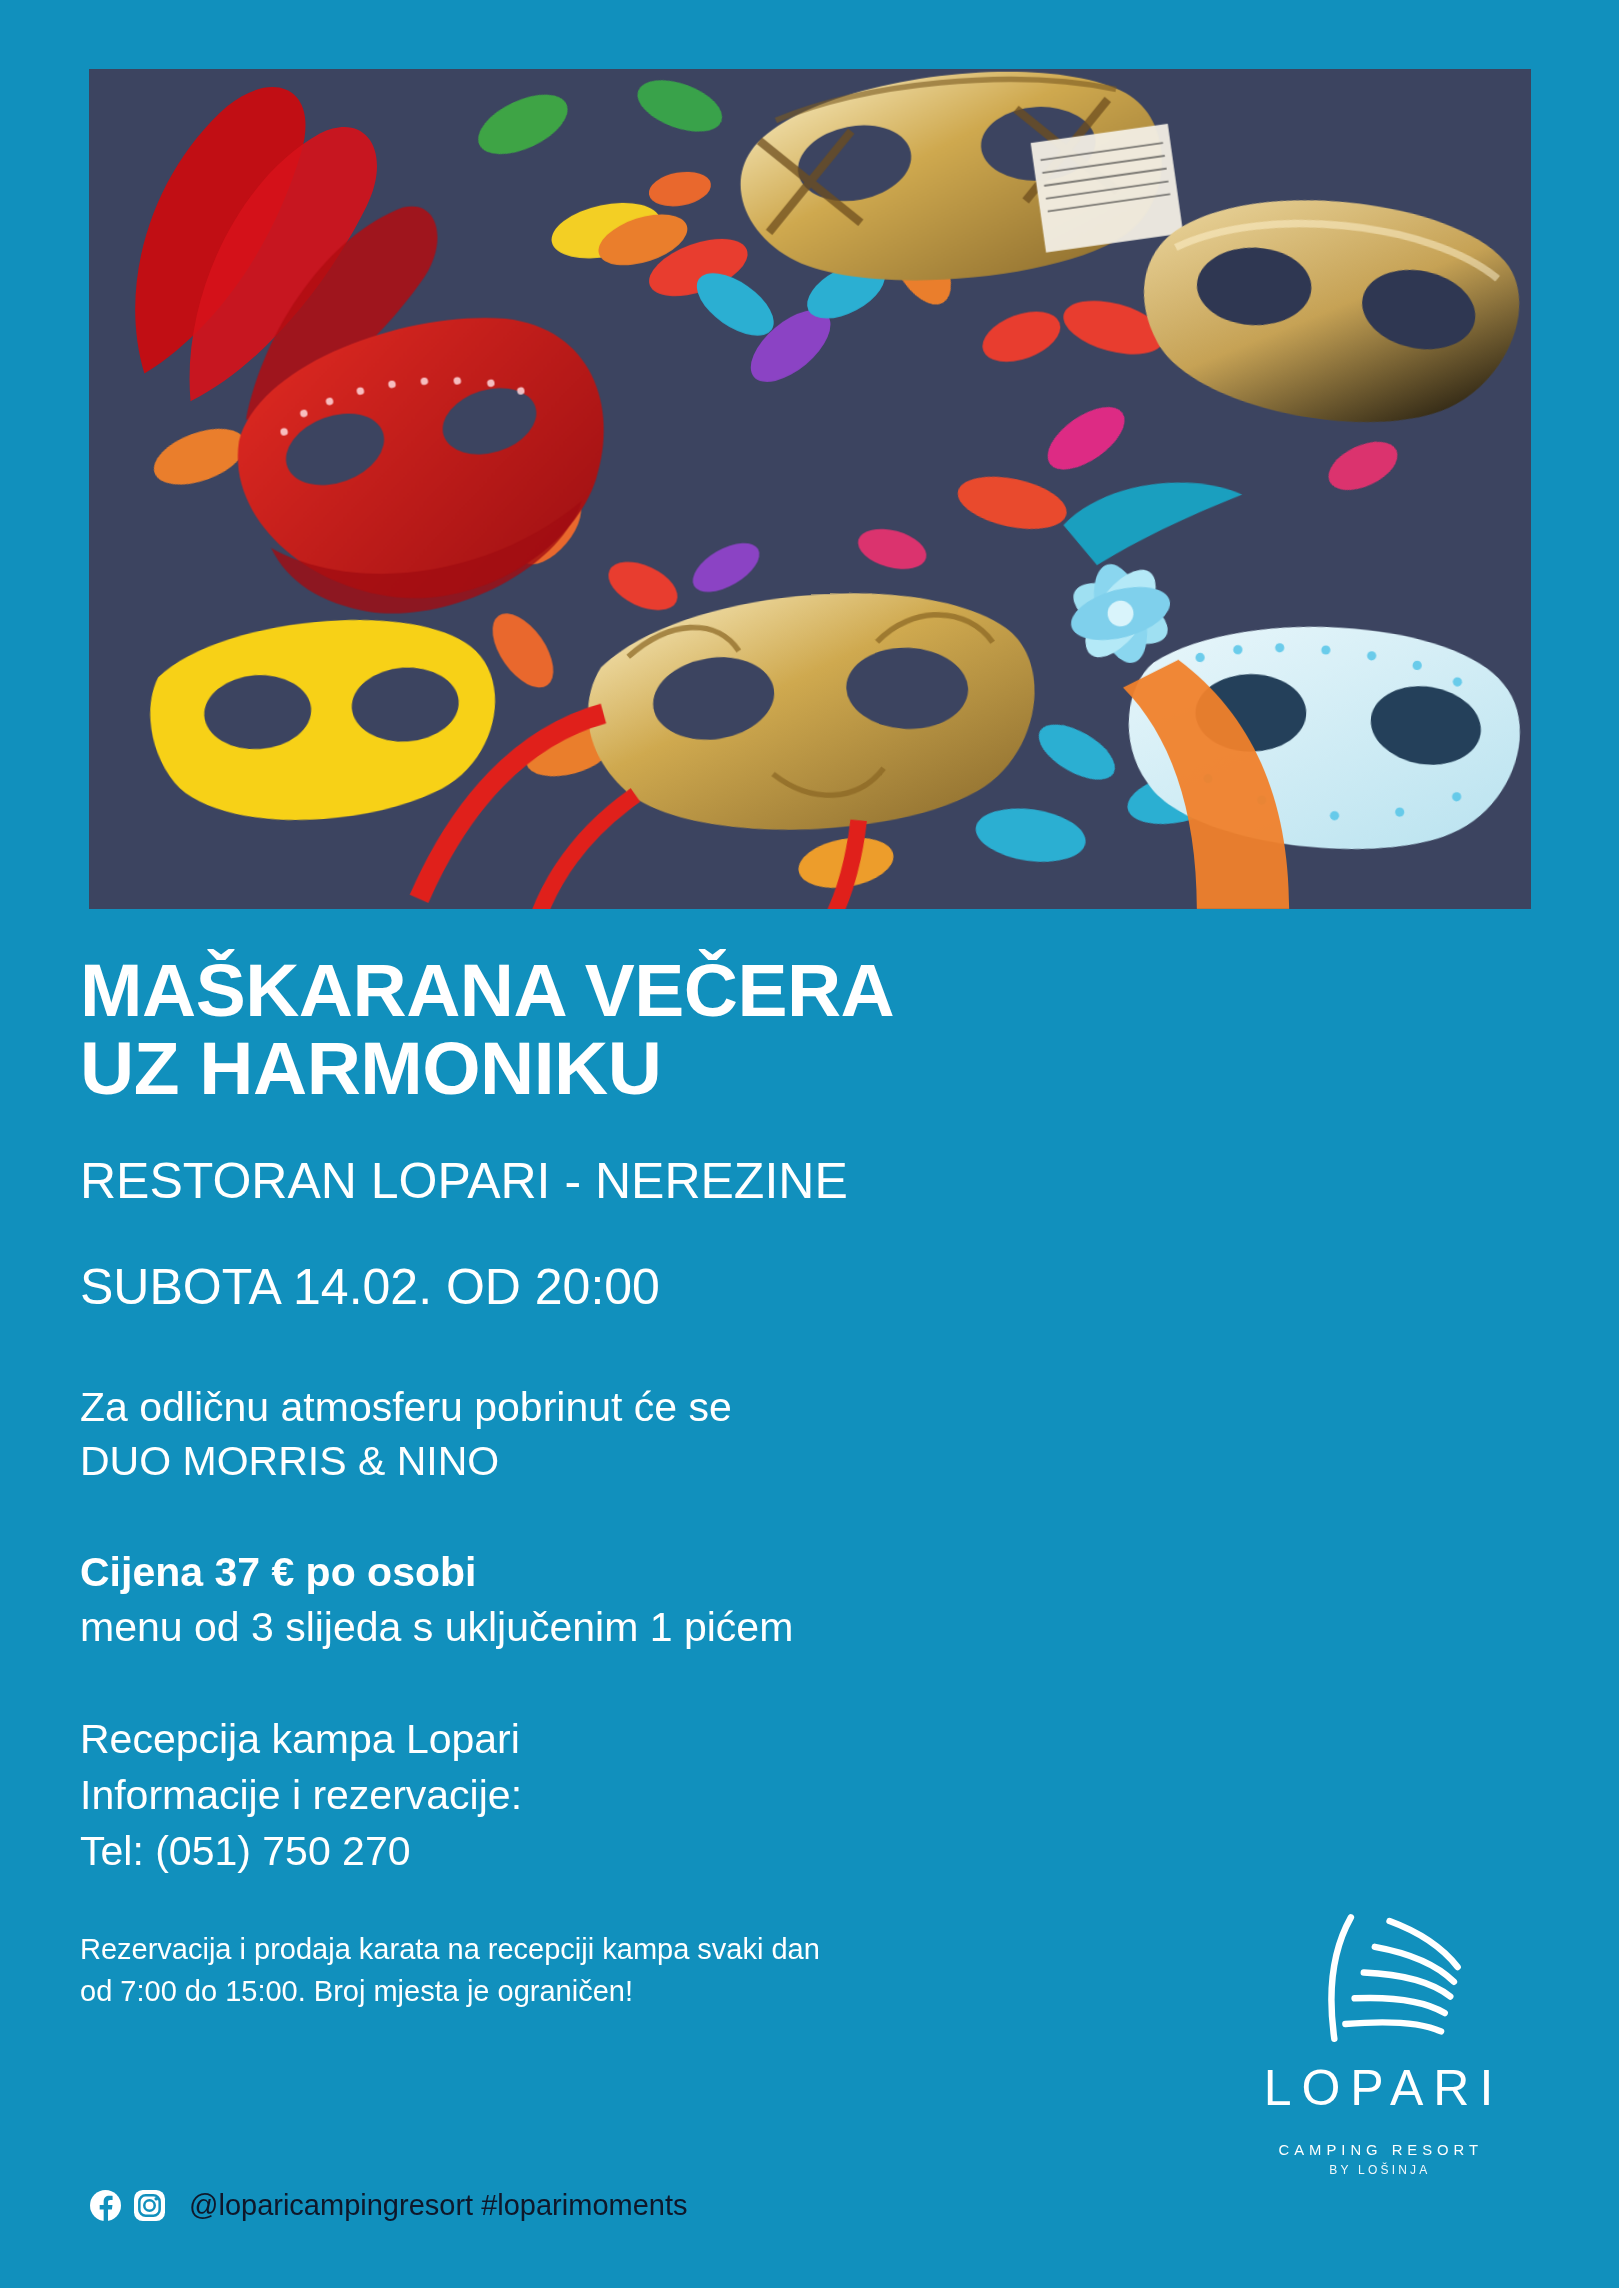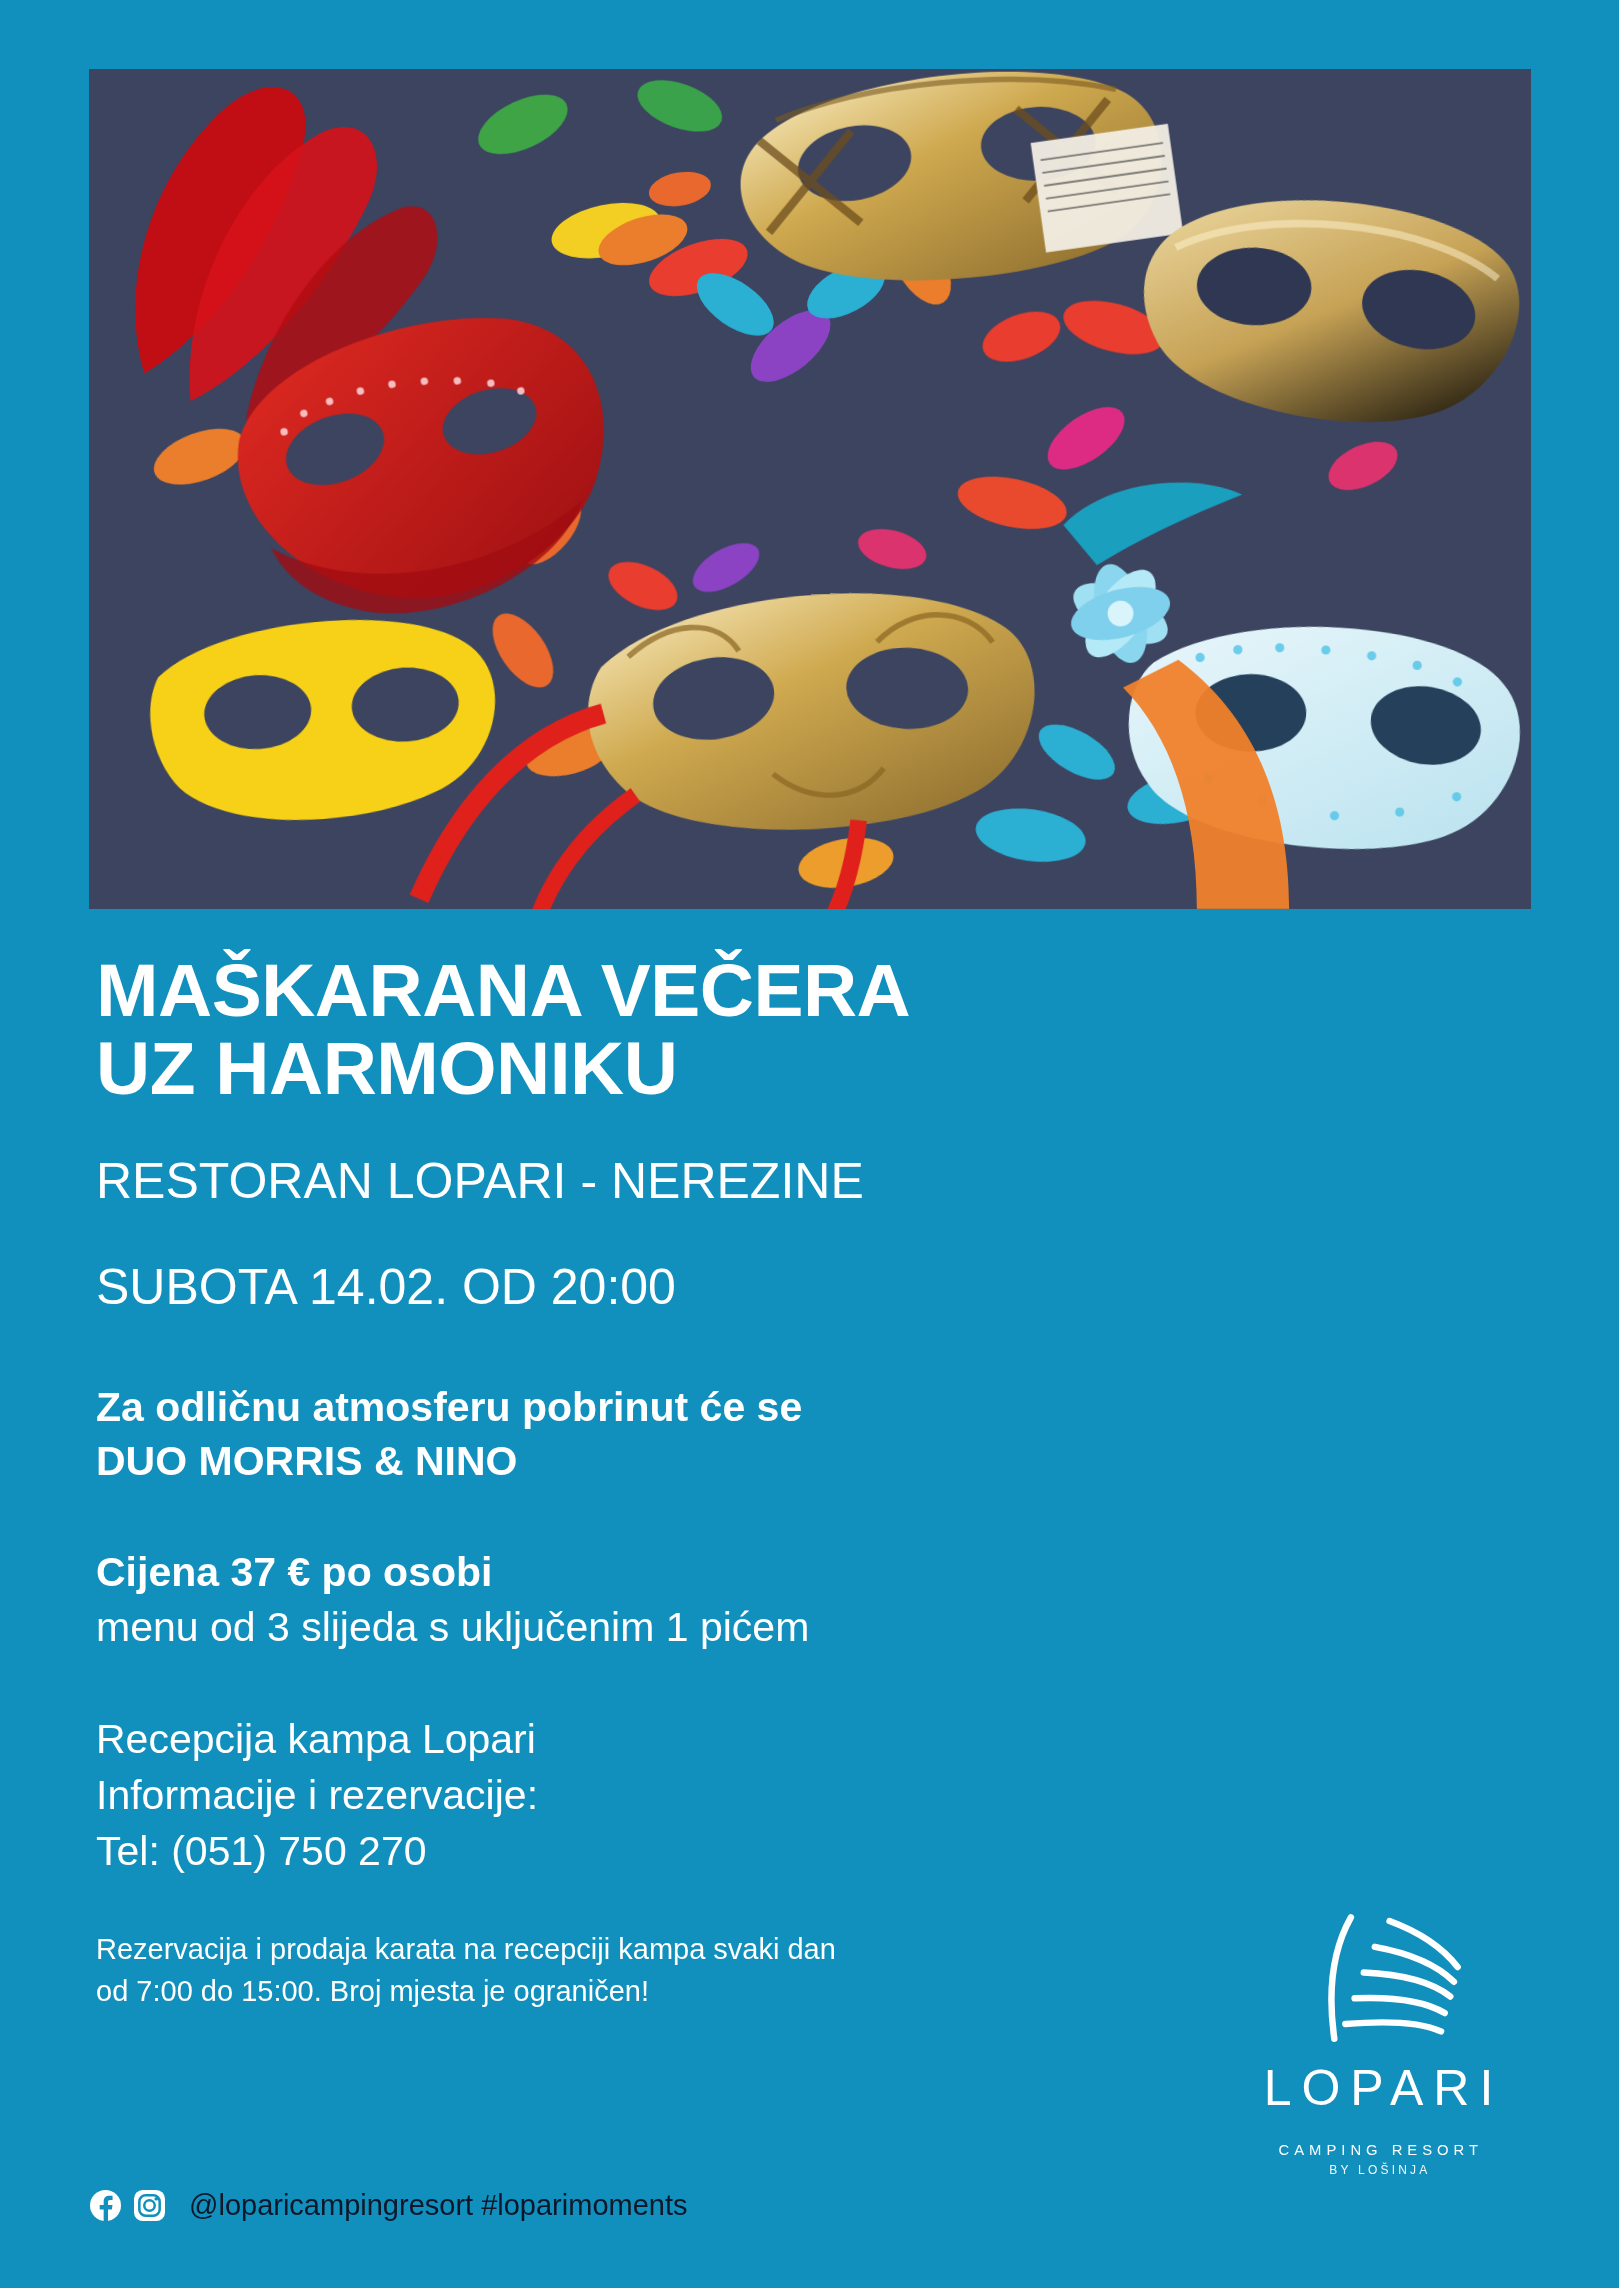--- a/index.html
+++ b/index.html
@@ -35,21 +35,21 @@
     inset: 0;
     background:
       radial-gradient(circle at 20% 80%, rgba(255,255,255,0.05), transparent 40%),
       linear-gradient(150deg, #434b66 0%, #3a4260 45%, #333b57 100%);
   }
   .photo svg { position: absolute; inset: 0; }
 
   
   .content {
     position: absolute;
-    left: 96px;
+    left: 80px;
     top: 951px;
     width: 1292px;
     color: #ffffff;
   }
   .headline {
     font-size: 75px;
     line-height: 1.04;
     font-weight: bold;
     letter-spacing: -0.5px;
     margin: 0 0 3.7px 0;
@@ -60,21 +60,21 @@
     line-height: 1.28;
     font-weight: 400;
     margin-top: 13px;
   }
   .subhead div { white-space: nowrap; margin-top: 42px; }
 
   .blockgap-1 { height: 61px; }
   .body-line {
     font-size: 41px;
     line-height: 1.32;
-    font-weight: 700;
+    font-weight: 400;
   }
   .blockgap-2 { height: 57px; }
   .price {
     font-size: 41px;
     font-weight: bold;
     line-height: 1.34;
   }
   .price-sub {
     font-size: 41px;
     font-weight: 400;

